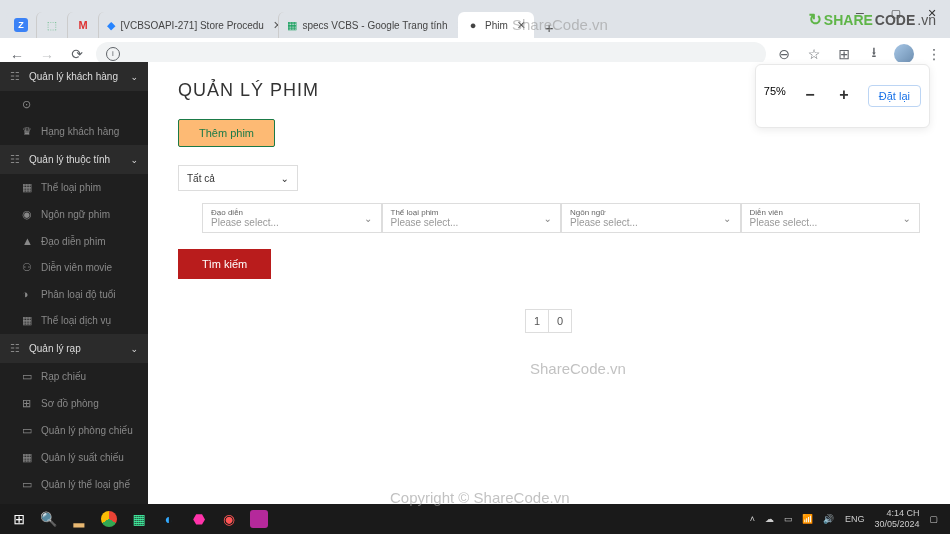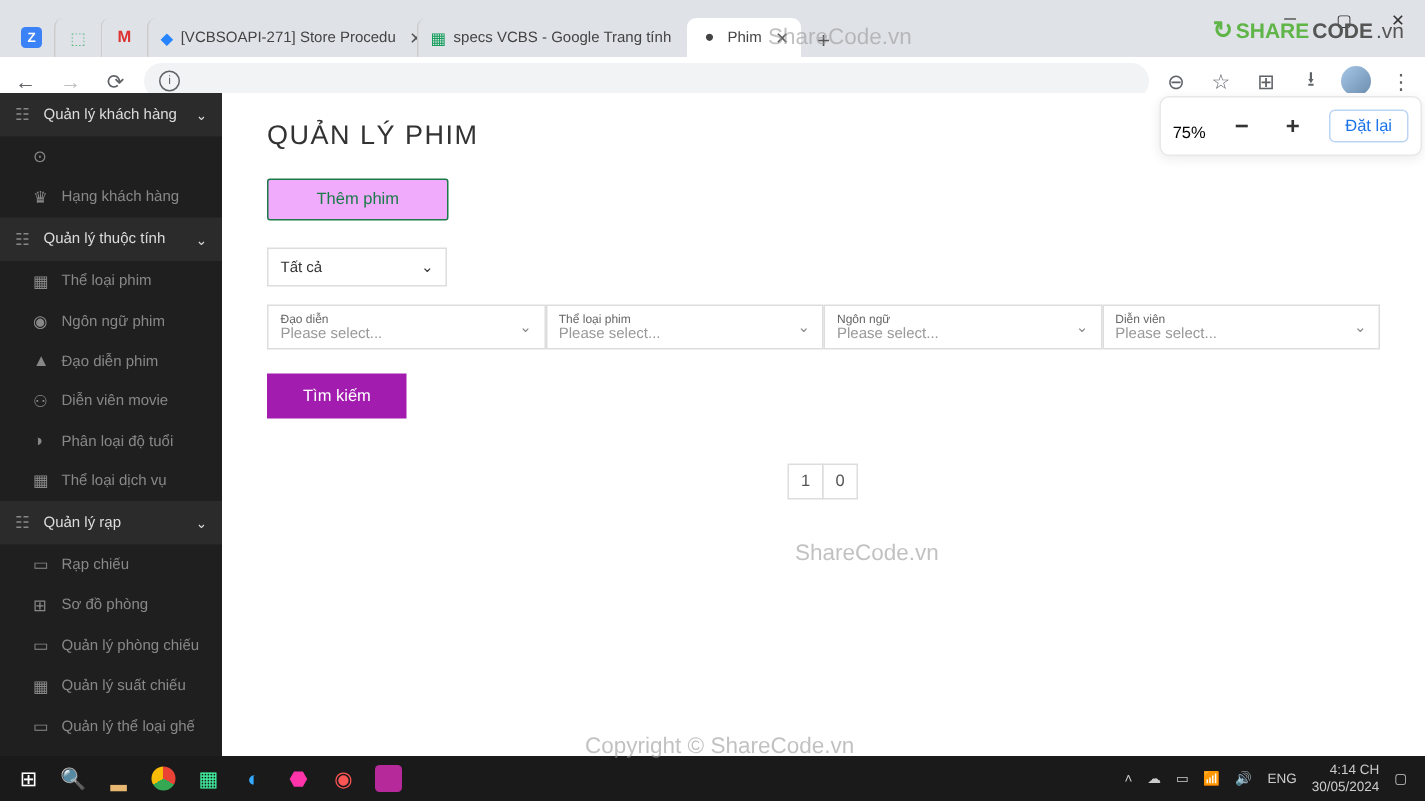--- a/index.html
+++ b/index.html
@@ -21,49 +21,49 @@
 
 .urlbar { height: 32px; background: #fff; border-bottom: 1px solid #e0e0e0; display: flex; align-items: center; padding: 0 6px; gap: 8px; }
 .navbtn { width: 22px; height: 22px; display: flex; align-items: center; justify-content: center; font-size: 14px; color: #5f6368; border-radius: 50%; }
 .addr { flex: 1; height: 24px; background: #f1f3f4; border-radius: 12px; display: flex; align-items: center; padding: 0 10px; font-size: 11px; color: #555; gap: 6px; }
 .addr .info { width: 14px; height: 14px; border: 1.2px solid #5f6368; border-radius: 50%; display: flex; align-items: center; justify-content: center; font-size: 8px; color: #5f6368; }
 .urlactions { display: flex; gap: 10px; align-items: center; }
 .urlact { width: 20px; height: 20px; display: flex; align-items: center; justify-content: center; color: #5f6368; font-size: 14px; }
 .avatar { width: 20px; height: 20px; border-radius: 50%; background: linear-gradient(135deg,#a7c7e7,#6b8cae); }
 
 
-.zoomwidget { position: absolute; top: 64px; right: 2px; background: #fff; border: 1px solid #e8e8e8; border-radius: 6px; box-shadow: 0 2px 8px rgba(0,0,0,0.08); display: flex; align-items: flex-end; padding: 8px 8px; gap: 14px; font-size: 11px; z-index: 50; }
+.zoomwidget { position: absolute; top: 64px; right: 20px; background: #fff; border: 1px solid #e8e8e8; border-radius: 6px; box-shadow: 0 2px 8px rgba(0,0,0,0.08); display: flex; align-items: flex-start; padding: 20px 8px; gap: 14px; font-size: 11px; z-index: 50; }
 .zoombtn { width: 20px; height: 20px; display: flex; align-items: center; justify-content: center; font-size: 16px; color: #333; font-weight: bold; }
 .zoomreset { border: 1px solid #bcd5f4; color: #1a73e8; border-radius: 4px; padding: 4px 10px; font-size: 11px; }
 
 
 .pagearea { position: absolute; top: 62px; left: 0; right: 0; bottom: 30px; display: flex; background: #fff; }
 
 
 .sidebar { width: 148px; background: #1f1f1f; color: #9a9a9a; overflow-y: auto; font-size: 10px; }
 .sidebar::-webkit-scrollbar { width: 10px; }
 .sidebar::-webkit-scrollbar-thumb { background: #444; }
 .sbgroup { padding: 8px 10px; display: flex; align-items: center; gap: 6px; color: #ddd; background: #2b2b2b; cursor: pointer; }
 .sbgroup .chev { margin-left: auto; font-size: 9px; }
 .sbitem { padding: 7px 10px 7px 22px; display: flex; align-items: center; gap: 6px; color: #888; cursor: pointer; }
 .sbicon { width: 13px; display: inline-flex; font-size: 11px; color: #888; }
 
 
 .content { flex: 1; padding: 18px 30px; background: #fff; overflow: auto; }
 .h1 { font-size: 18px; font-weight: 500; color: #333; letter-spacing: 1px; margin-bottom: 18px; }
-.addbtn { border: 1px solid #1b7a47; color: #1b7a47; background: #f0abfc; padding: 7px 32px; font-size: 11px; border-radius: 2px; margin-bottom: 18px; cursor: pointer; }
+.addbtn { border: 1px solid #1b7a47; color: #1b7a47; background: #fdba74; padding: 7px 20px; font-size: 11px; border-radius: 2px; margin-bottom: 18px; cursor: pointer; }
 .filterrow { display: flex; gap: 18px; margin-bottom: 12px; }
 .sel1 { width: 120px; height: 26px; border: 1px solid #ddd; display: flex; align-items: center; justify-content: space-between; padding: 0 8px; font-size: 10px; color: #333; }
 .searchinput { flex: 1; height: 26px; border: 1px solid #ddd; padding: 0 8px; font-size: 10px; color: #999; display: flex; align-items: center; }
-.row4 { display: flex; margin-bottom: 16px; }
+.row4 { display: flex; margin-bottom: 16px; margin-left: 24px; }
 .filterbox { flex: 1; border: 1px solid #ddd; padding: 4px 8px; position: relative; }
 .filterbox .lbl { font-size: 8px; color: #666; }
 .filterbox .val { font-size: 10px; color: #999; }
 .filterbox .dd { position: absolute; right: 8px; top: 50%; transform: translateY(-50%); font-size: 10px; color: #888; }
-.searchbtn { background: #a21caf; color: #fff; border: none; padding: 9px 24px; font-size: 11px; cursor: pointer; }
+.searchbtn { background: #b91c1c; color: #fff; border: none; padding: 9px 24px; font-size: 11px; cursor: pointer; }
 .pagination { display: flex; justify-content: center; margin-top: 30px; gap: 0; }
 .pgbtn { width: 24px; height: 24px; border: 1px solid #ddd; display: flex; align-items: center; justify-content: center; font-size: 11px; color: #555; margin-left: -1px; }
 
 
 .taskbar { position: absolute; bottom: 0; left: 0; right: 0; height: 30px; background: #1a1a1a; display: flex; align-items: center; padding: 0 4px; }
 .tbicon { width: 30px; height: 30px; display: flex; align-items: center; justify-content: center; color: #fff; font-size: 14px; }
 .tbright { margin-left: auto; display: flex; align-items: center; color: #ccc; font-size: 9px; gap: 10px; padding-right: 8px; }
 .clock { text-align: right; line-height: 1.2; }
 
 

